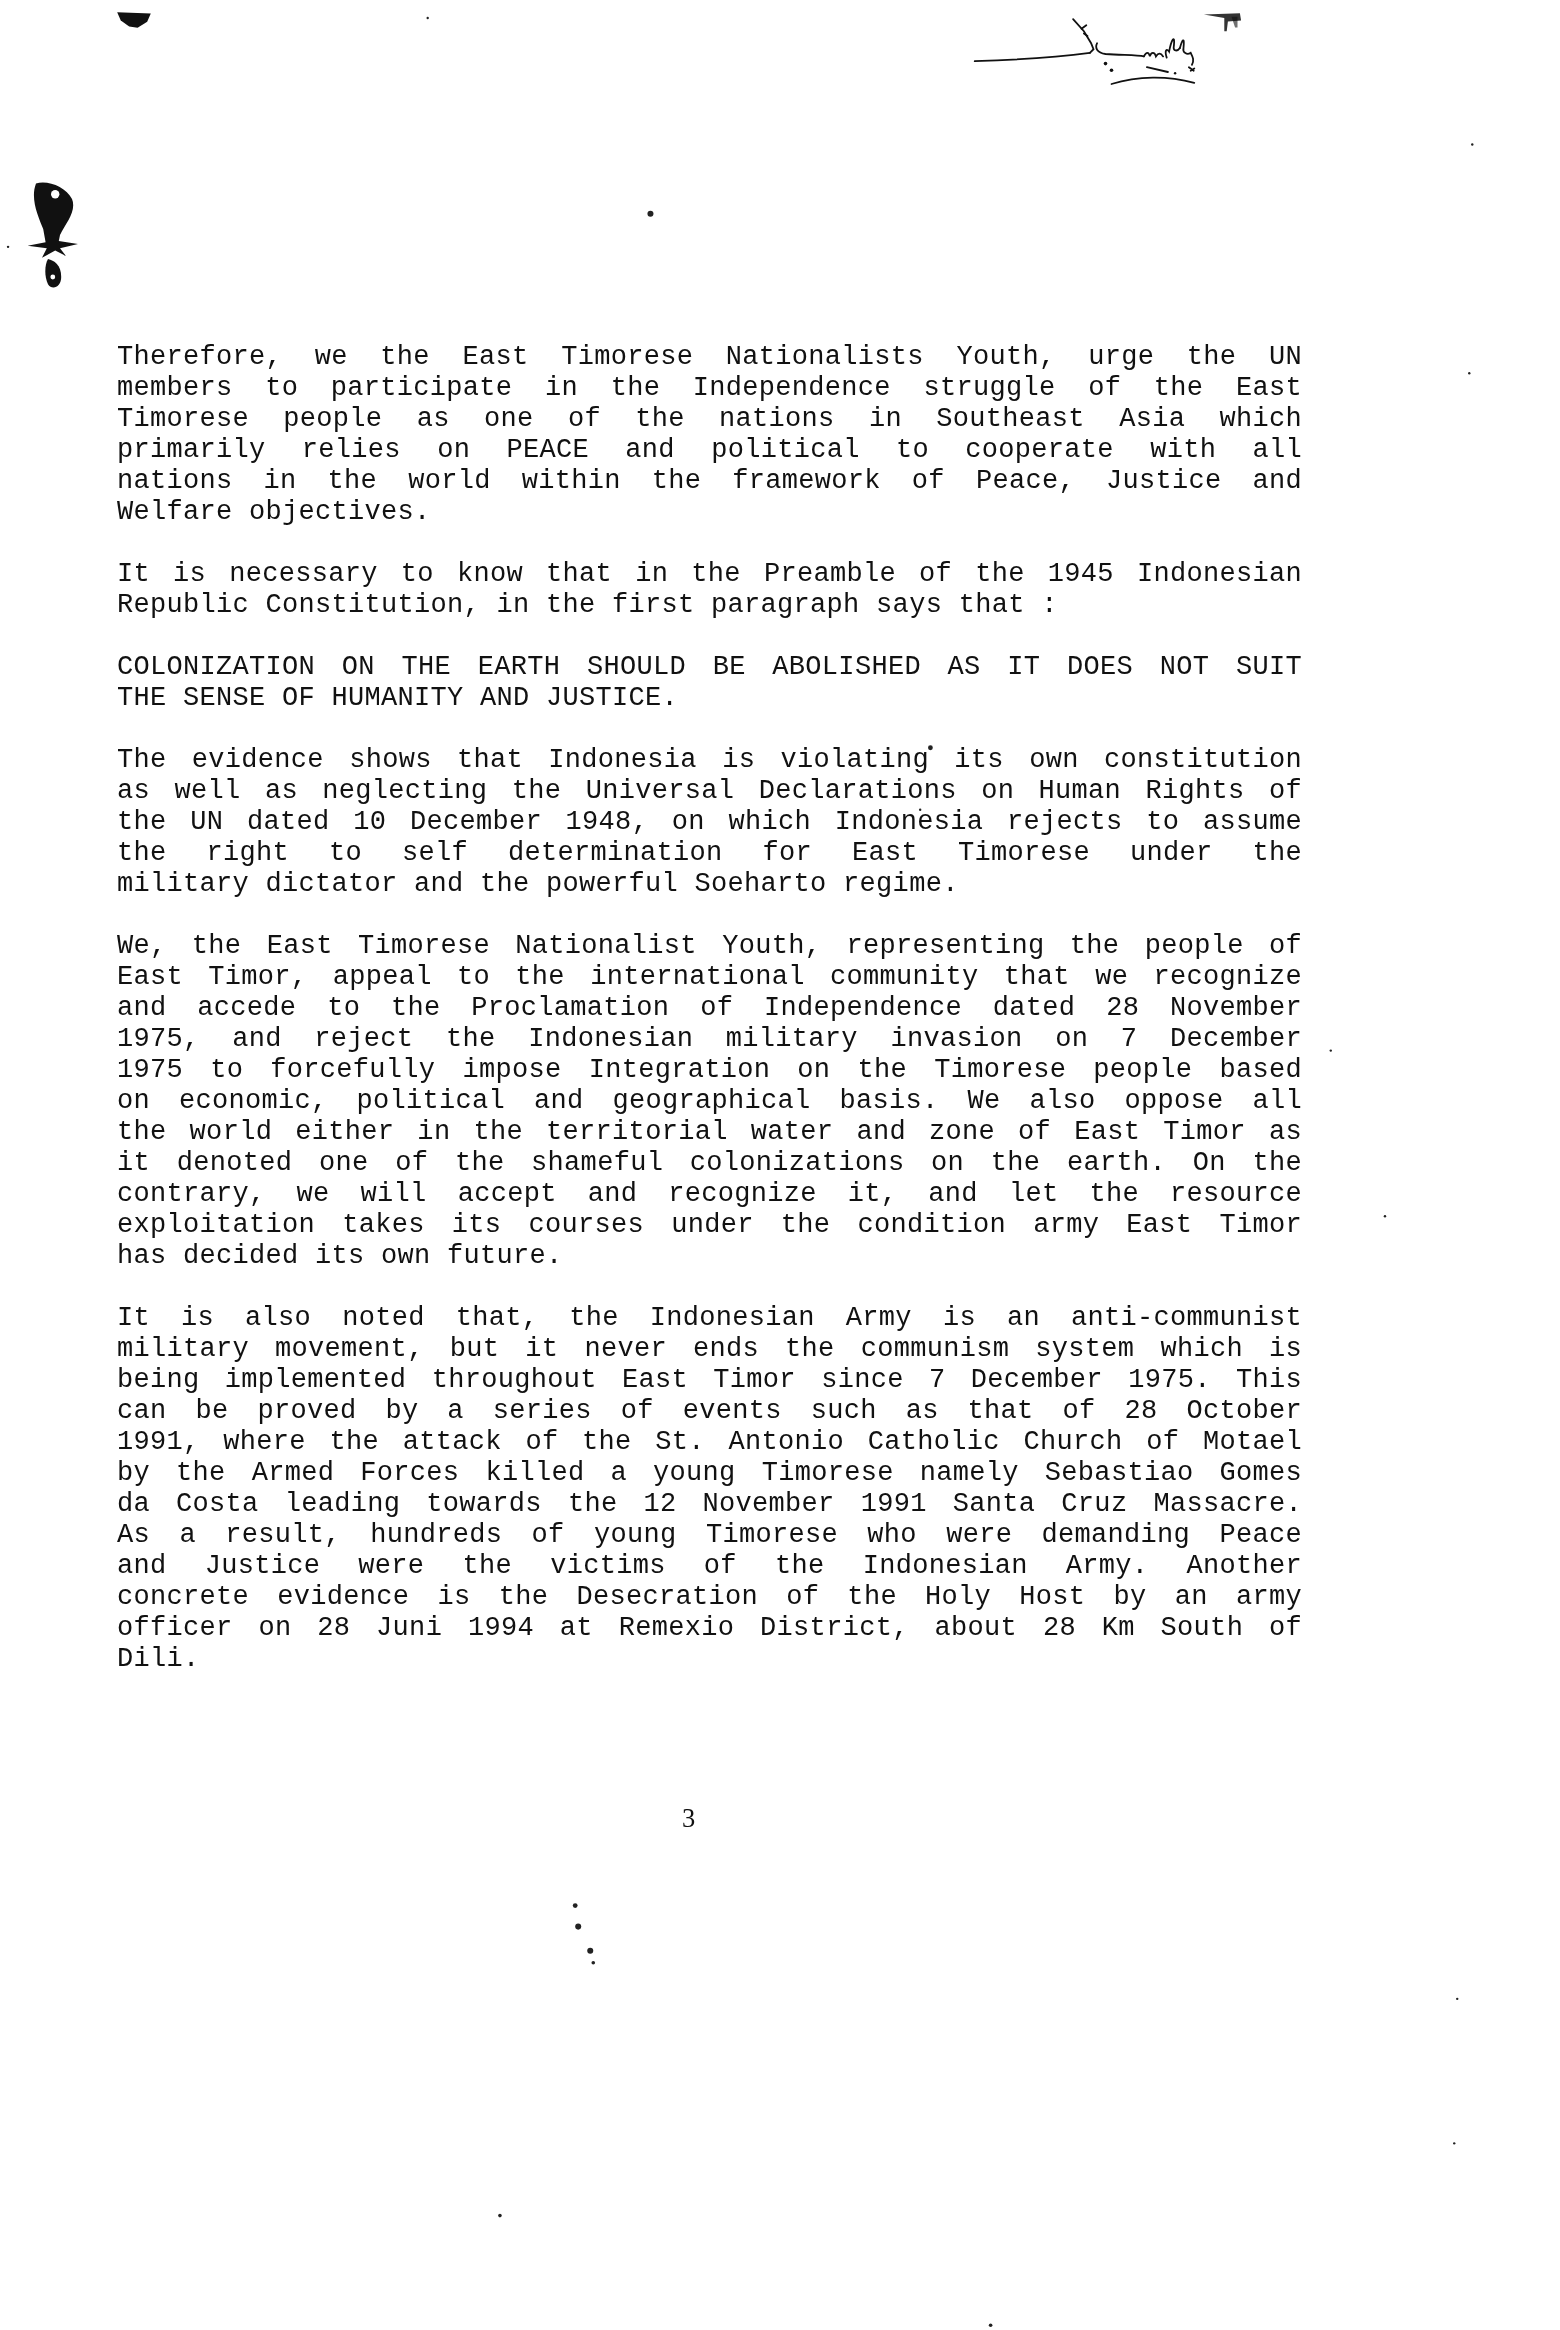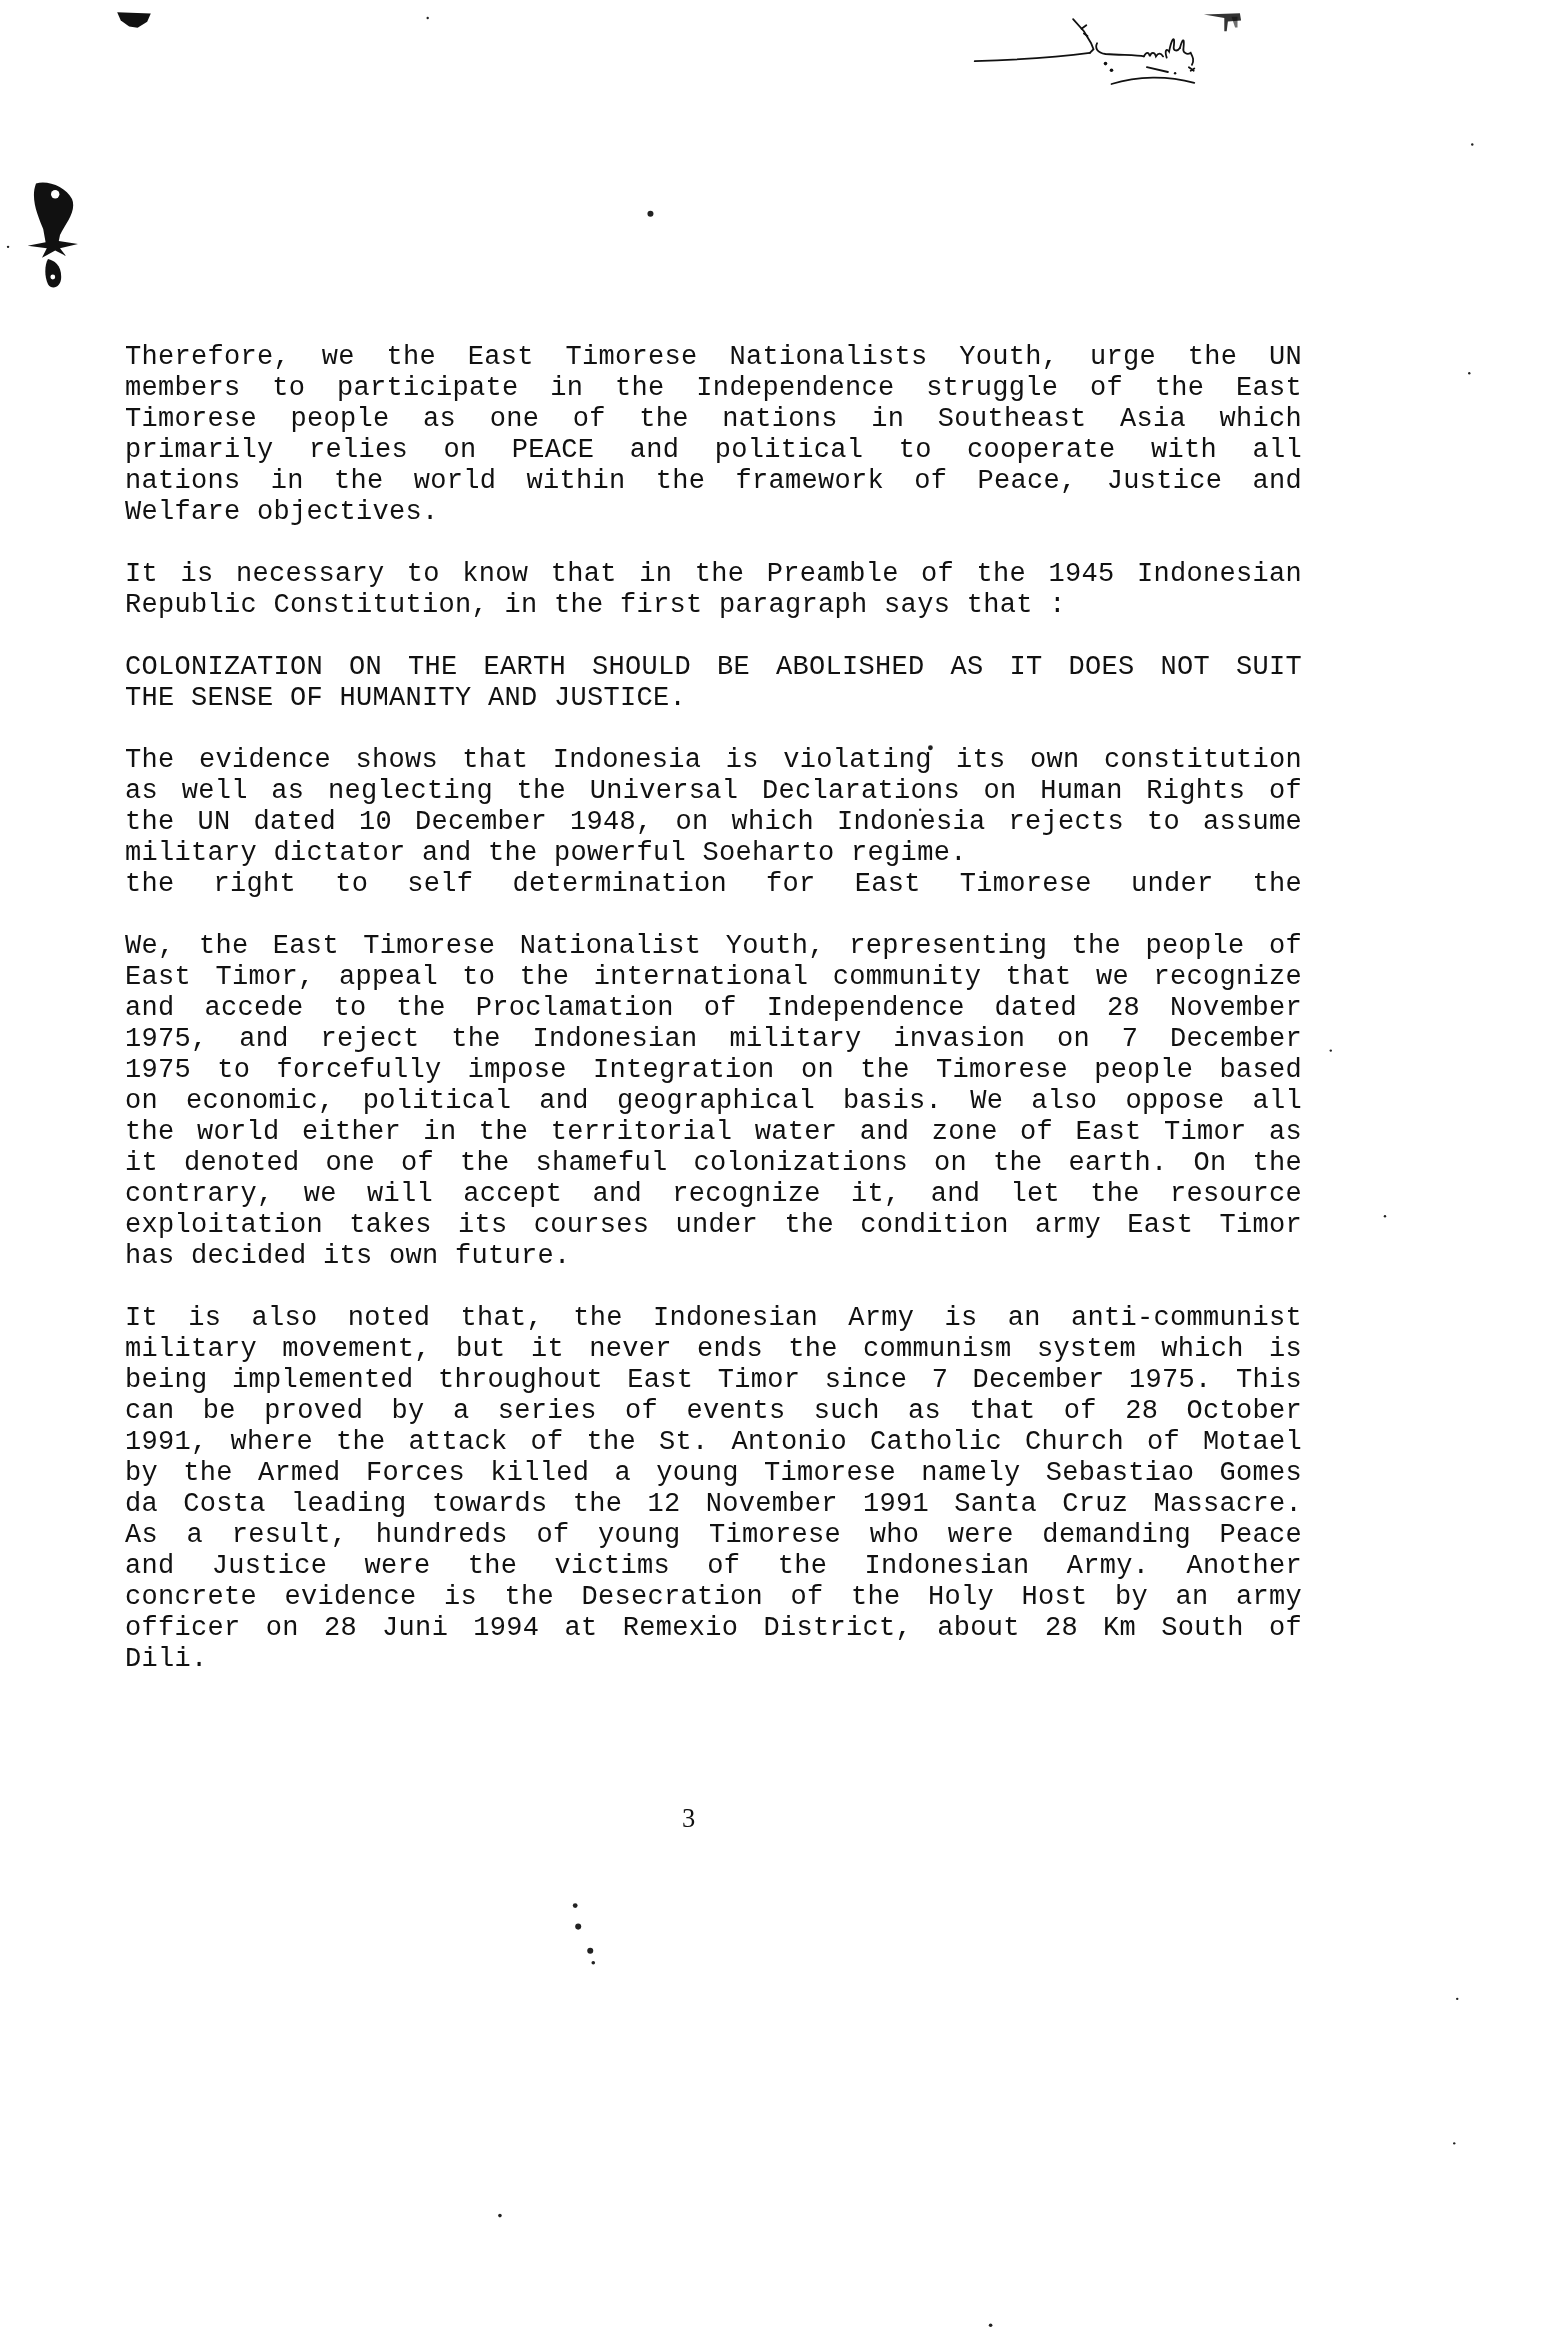--- a/index.html
+++ b/index.html
@@ -17,21 +17,21 @@
   .body-text {
     position: absolute;
     left: 117px;
     top: 342px;
     width: 1185px;
     font-size: 27px;
     line-height: 31px;
     letter-spacing: 0.3px;
   }
   .para {
-    margin: 0 0 31px 8px;
+    margin: 0 0 31px 0;
     text-align: justify;
     text-align-last: left;
   }
   .para .line { display: block; text-align: justify; text-align-last: justify; white-space: normal; }
   .para .line.last { text-align-last: left; }
   .quote .line { text-align-last: justify; }
   .quote .line.last { text-align-last: left; }
 
   
   .page-number {
@@ -125,22 +125,22 @@
 
     <p class="para quote">
       <span class="line">COLONIZATION ON THE EARTH SHOULD BE ABOLISHED AS IT DOES NOT SUIT</span>
       <span class="line last">THE SENSE OF HUMANITY AND JUSTICE.</span>
     </p>
 
     <p class="para">
       <span class="line">The evidence shows that Indonesia is violating its own constitution</span>
       <span class="line">as well as neglecting the Universal Declarations on Human Rights of</span>
       <span class="line">the UN dated 10 December 1948, on which Indonesia rejects to assume</span>
+      <span class="line">the right to self determination for East Timorese under the</span>
       <span class="line last">military dictator and the powerful Soeharto regime.</span>
-      <span class="line">the right to self determination for East Timorese under the</span>
     </p>
 
     <p class="para">
       <span class="line">We, the East Timorese Nationalist Youth, representing the people of</span>
       <span class="line">East Timor, appeal to the international community that we recognize</span>
       <span class="line">and accede to the Proclamation of Independence dated 28 November</span>
       <span class="line">1975,  and reject the Indonesian military invasion on 7 December</span>
       <span class="line">1975 to forcefully impose Integration on the Timorese people based</span>
       <span class="line">on economic, political and geographical basis. We also oppose all</span>
       <span class="line">the world either in the territorial water and zone of East Timor as</span>

